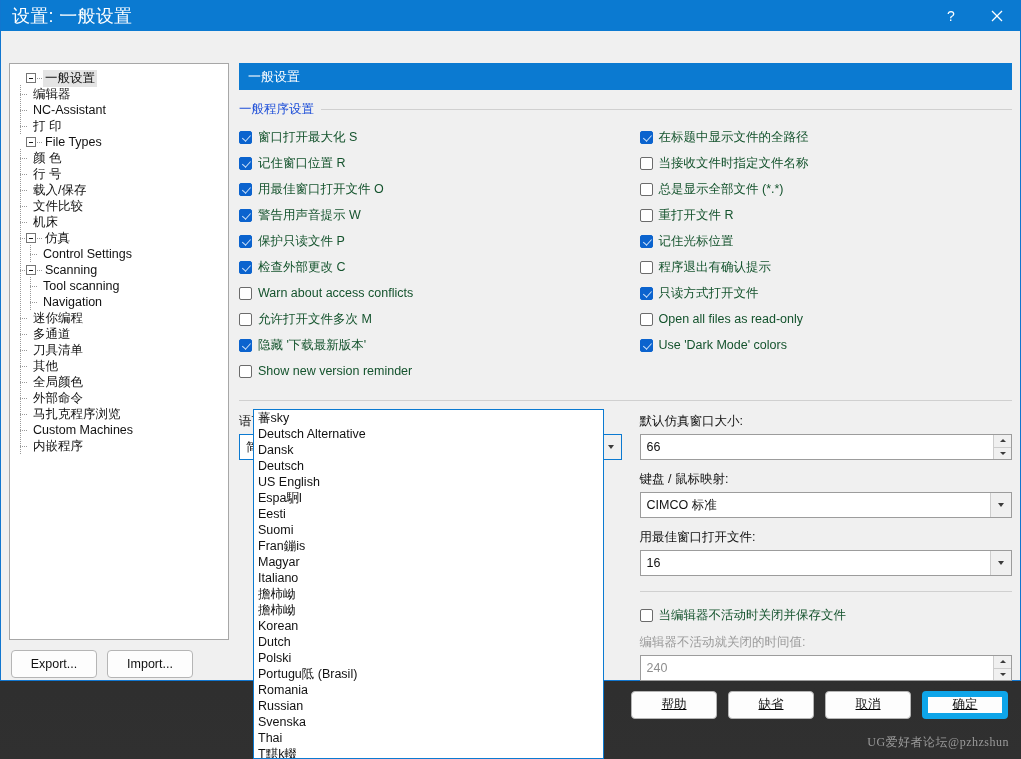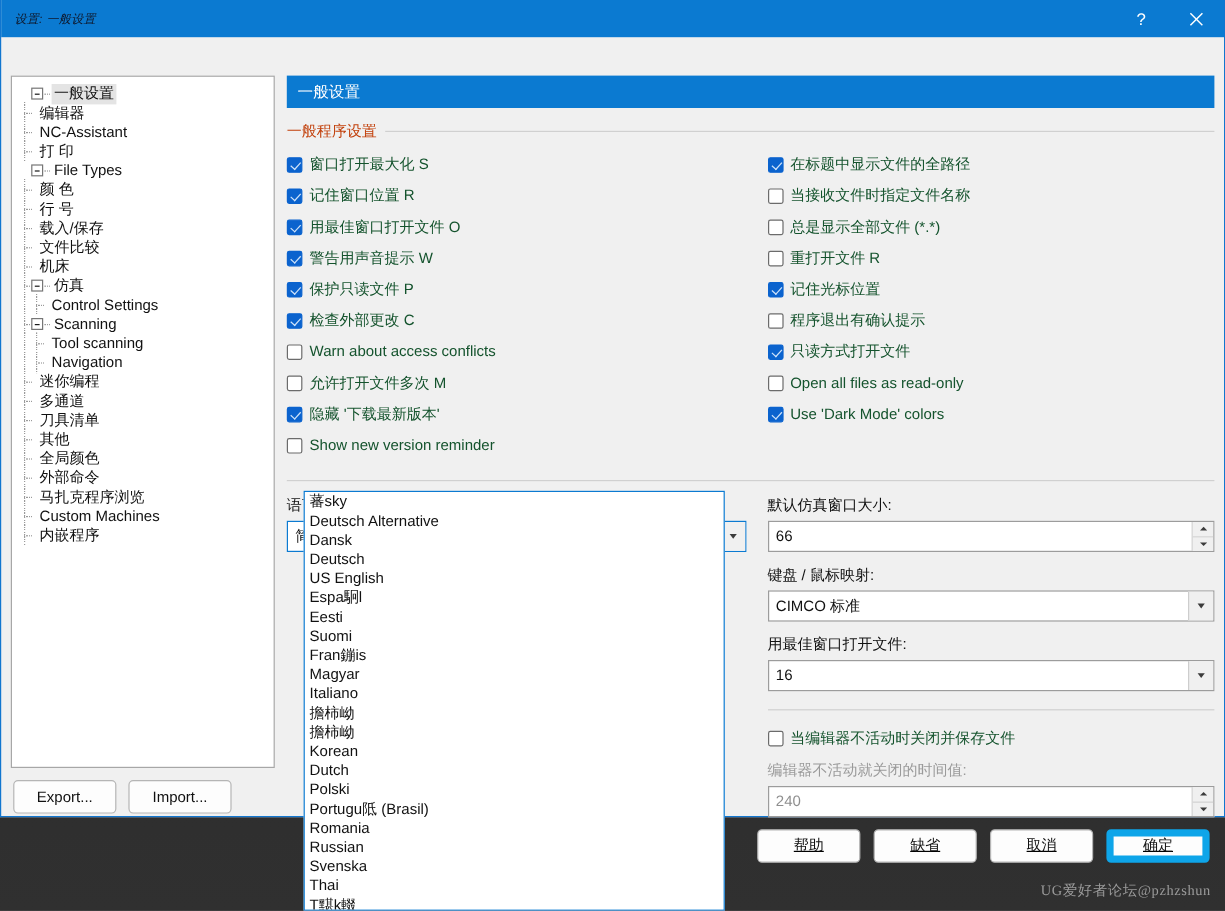--- a/index.html
+++ b/index.html
@@ -29,21 +29,21 @@
     background: #f0f0f0;
     border: 1px solid #1176cf;
     border-top: none;
     display: flex; flex-direction: column;
   }
   #titlebar {
     height: 31px; background: #0b7ad1; flex: none;
     display: flex; align-items: center; position: relative;
   }
   #title-text {
-    color: #0f172a; font-size: 10px; padding-left: 11px; letter-spacing: .3px; font-style: italic;
+    color: #ffffff; font-size: 18px; padding-left: 11px; letter-spacing: .3px;
   }
   .wbtn {
     position: absolute; top: 0; height: 31px; width: 46px;
     display: flex; align-items: center; justify-content: center;
     color: #ffffff; font-size: 14px;
   }
   .wbtn.help { right: 46px; }
   .wbtn.close { right: 0px; }
   .wbtn svg { display: block; }
 
@@ -91,21 +91,21 @@
   #right-pane { flex: 1; margin-left: 10px; display: flex; flex-direction: column; min-width: 0; }
   #page-header {
     height: 27px; background: #0b7ad1; color: #fff; font-size: 13px;
     display: flex; align-items: center; padding-left: 9px; flex: none;
   }
   #page-body { flex: 1; position: relative; padding-top: 10px; }
 
   .groupbox { position: relative; border-top: 1px solid #d0d0d0; margin-top: 9px; }
   .groupbox > .gtitle {
     position: absolute; top: -9px; left: 0; background: #f0f0f0;
-    padding-right: 7px; font-size: 12.5px; color: #c2410c;
+    padding-right: 7px; font-size: 12.5px; color: #1d4ed8;
   }
 
   .two-col { display: flex; padding-top: 14px; }
   .col { width: 50%; }
   .col.right { padding-left: 14px; }
 
   .cbrow { display: flex; align-items: center; height: 26px; font-size: 12.5px; color: #14532d; }
   .cb {
     width: 13px; height: 13px; flex: none; margin-right: 6px;
     border: 1px solid #6b6b6b; background: #fff; border-radius: 2px; position: relative;

